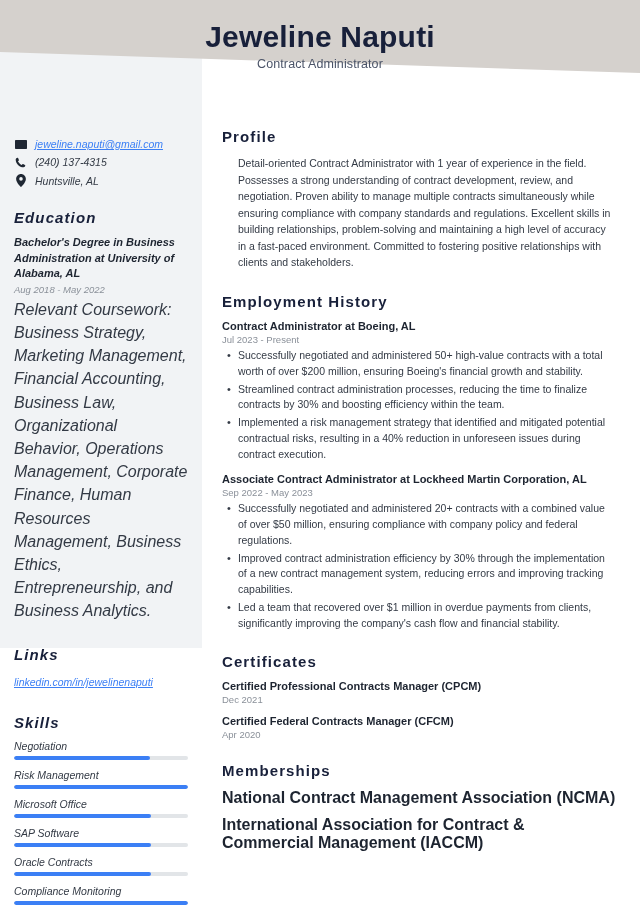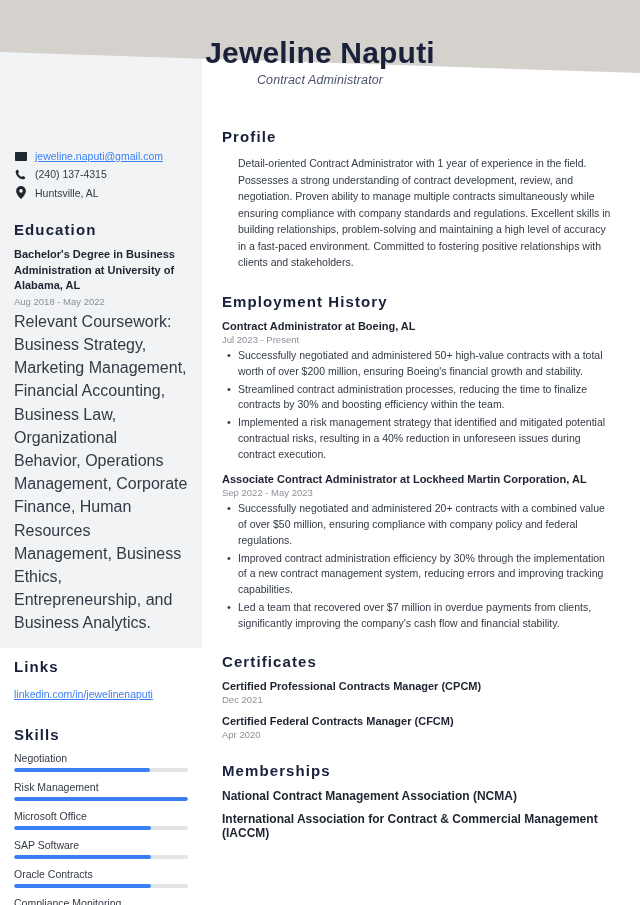--- a/index.html
+++ b/index.html
@@ -12,37 +12,38 @@
   .page { position:relative; width:640px; height:905px; overflow:hidden; background:#ffffff; }
 
   
   .header {
     position:absolute; top:0; left:0; width:640px; height:96px;
     background:#d5d1cd;
     clip-path: polygon(0 0, 640px 0, 640px 73px, 0 52px);
     z-index:3;
   }
   .header-inner {
-    position:absolute; top:16px; left:0; width:640px; height:96px;
+    position:absolute; top:0; left:0; width:640px; height:96px;
     display:flex; flex-direction:column; align-items:center; justify-content:flex-start;
     padding-top:20px;
   }
   .name {
     font-size:30px; font-weight:bold; color:#18203a;
     letter-spacing:0.2px; line-height:1.1;
   }
   .job-title {
-    font-size:12.5px; color:#4b5468; margin-top:4px; letter-spacing:0.1px;font-style:italic;
+    font-size:12.5px; color:#4b5468; margin-top:4px; letter-spacing:0.1px;
   }
 
   
   .sidebar {
     position:absolute; top:0; left:0; width:202px; height:648px;
     background:#f1f3f5; z-index:1;
-    padding:16px 14px;
+    padding:4px 14px;
+    font-style:italic;
   }
   .sidebar-content { padding-top:134px; }
 
   .contact-list { display:flex; flex-direction:column; gap:6px; margin-bottom:22px; }
   .contact-row { display:flex; align-items:center; gap:8px; font-size:10.5px; color:#333a45; }
   .contact-row .ico { width:13px; display:flex; justify-content:center; align-items:center; flex:0 0 13px; }
   .contact-row .ico svg { fill:#1f2733; }
   .contact-link { color:#3b7ff5; text-decoration:underline; font-size:10.5px; }
 
   .side-h {
@@ -81,21 +82,21 @@
     position:relative; padding-left:16px; font-size:10.5px; color:#333a45;
     line-height:1.5; margin-bottom:2px;
   }
   ul.bullets li::before {
     content:"•"; position:absolute; left:5px; top:-1px; color:#333a45; font-size:11px;
   }
 
   .cert-item { margin-bottom:10px; }
   .cert-name { font-size:11px; font-weight:bold; color:#1d2430; }
   .cert-date { font-size:9.5px; color:#8a9099; margin-top:2px; }
-  .mem-item { font-size:12px; font-weight:bold; color:#1d2430; margin-bottom:9px; }
+  .mem-item { font-size:16px; font-weight:bold; color:#1d2430; margin-bottom:9px; }
 </style>
 </head>
 <body>
 
 <div class="page">
 
   <aside class="sidebar">
     <div class="sidebar-content">
 
       <div class="contact-list">
@@ -224,21 +225,21 @@
               <li>Streamlined contract administration processes, reducing the time to finalize contracts by 30% and boosting efficiency within the team.</li>
               <li>Implemented a risk management strategy that identified and mitigated potential contractual risks, resulting in a 40% reduction in unforeseen issues during contract execution.</li>
             </ul>
           </div>
           <div>
             <div class="job-head">Associate Contract Administrator at Lockheed Martin Corporation, AL</div>
             <div class="job-date">Sep 2022 - May 2023</div>
             <ul class="bullets">
               <li>Successfully negotiated and administered 20+ contracts with a combined value of over $50 million, ensuring compliance with company policy and federal regulations.</li>
               <li>Improved contract administration efficiency by 30% through the implementation of a new contract management system, reducing errors and improving tracking capabilities.</li>
-              <li>Led a team that recovered over $7 million in overdue payments from clients, significantly improving the company's cash flow and financial stability.</li>
+              <li>Led a team that recovered over $1 million in overdue payments from clients, significantly improving the company's cash flow and financial stability.</li>
             </ul>
           </div>
         </div>
     </section>
 
     <section class="sec">
       <div class="main-h">Certificates</div>
       <div id="certs-list">
           <div class="cert-item">
             <div class="cert-name">Certified Professional Contracts Manager (CPCM)</div>

